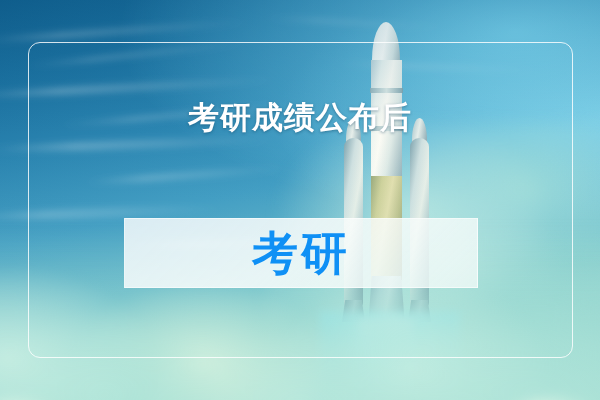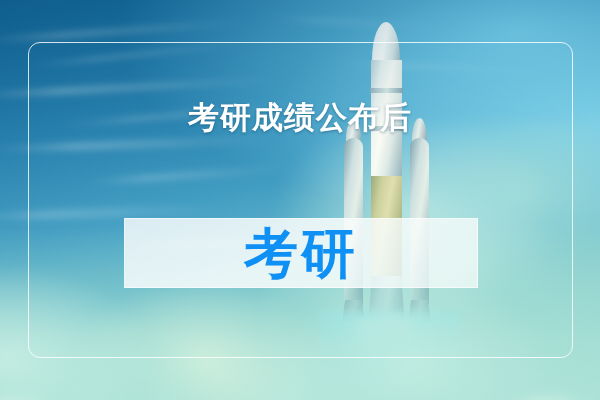--- a/index.html
+++ b/index.html
@@ -190,21 +190,21 @@
   .tag-box{
     position:absolute;left:124px;top:218px;width:354px;height:70px;
     background:linear-gradient(135deg, rgba(255,255,255,.80) 0%, rgba(250,253,252,.86) 45%, rgba(246,252,250,.74) 100%);
     border:1px solid rgba(255,255,255,.55);
     box-sizing:border-box;
     display:flex;align-items:center;justify-content:center;
   }
   .tag-text{
     color:#0f90f5;
     font-weight:bold;
-    font-size:54px;
+    font-size:46px;
     letter-spacing:3px;
     line-height:1;
   }
 </style>
 </head>
 <body>
 
 <div class="banner">
 
   <div class="photo">

